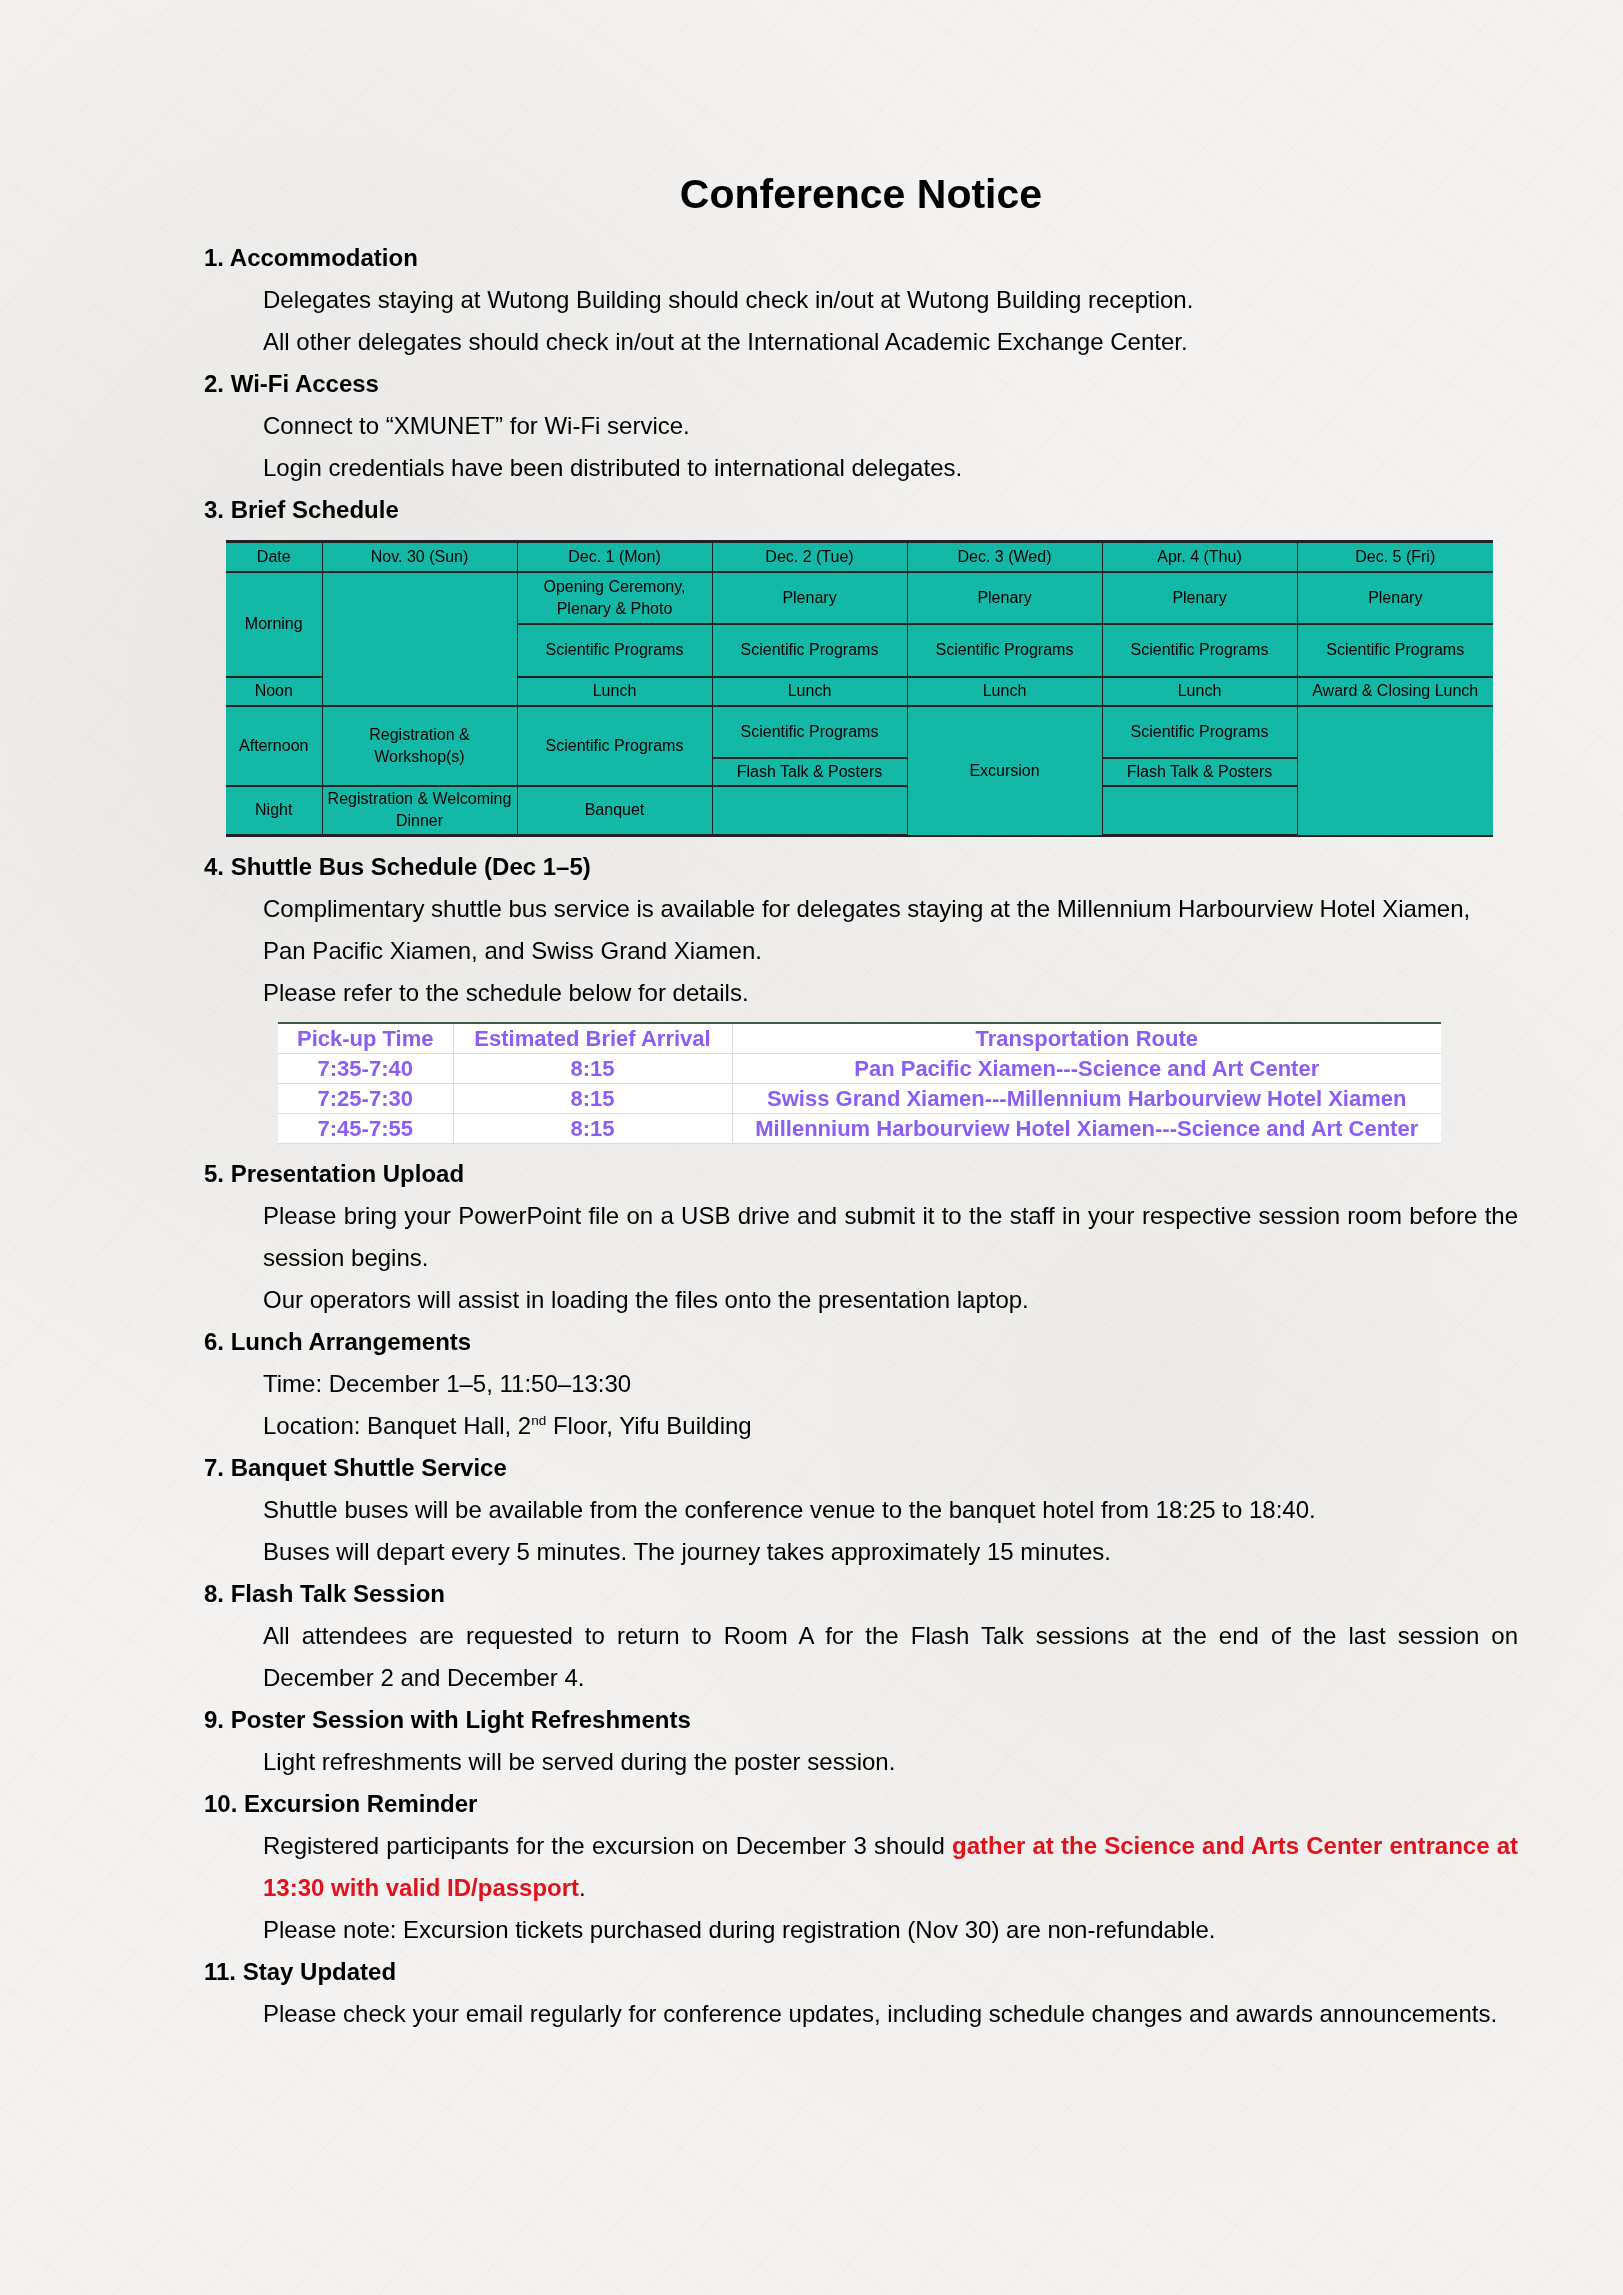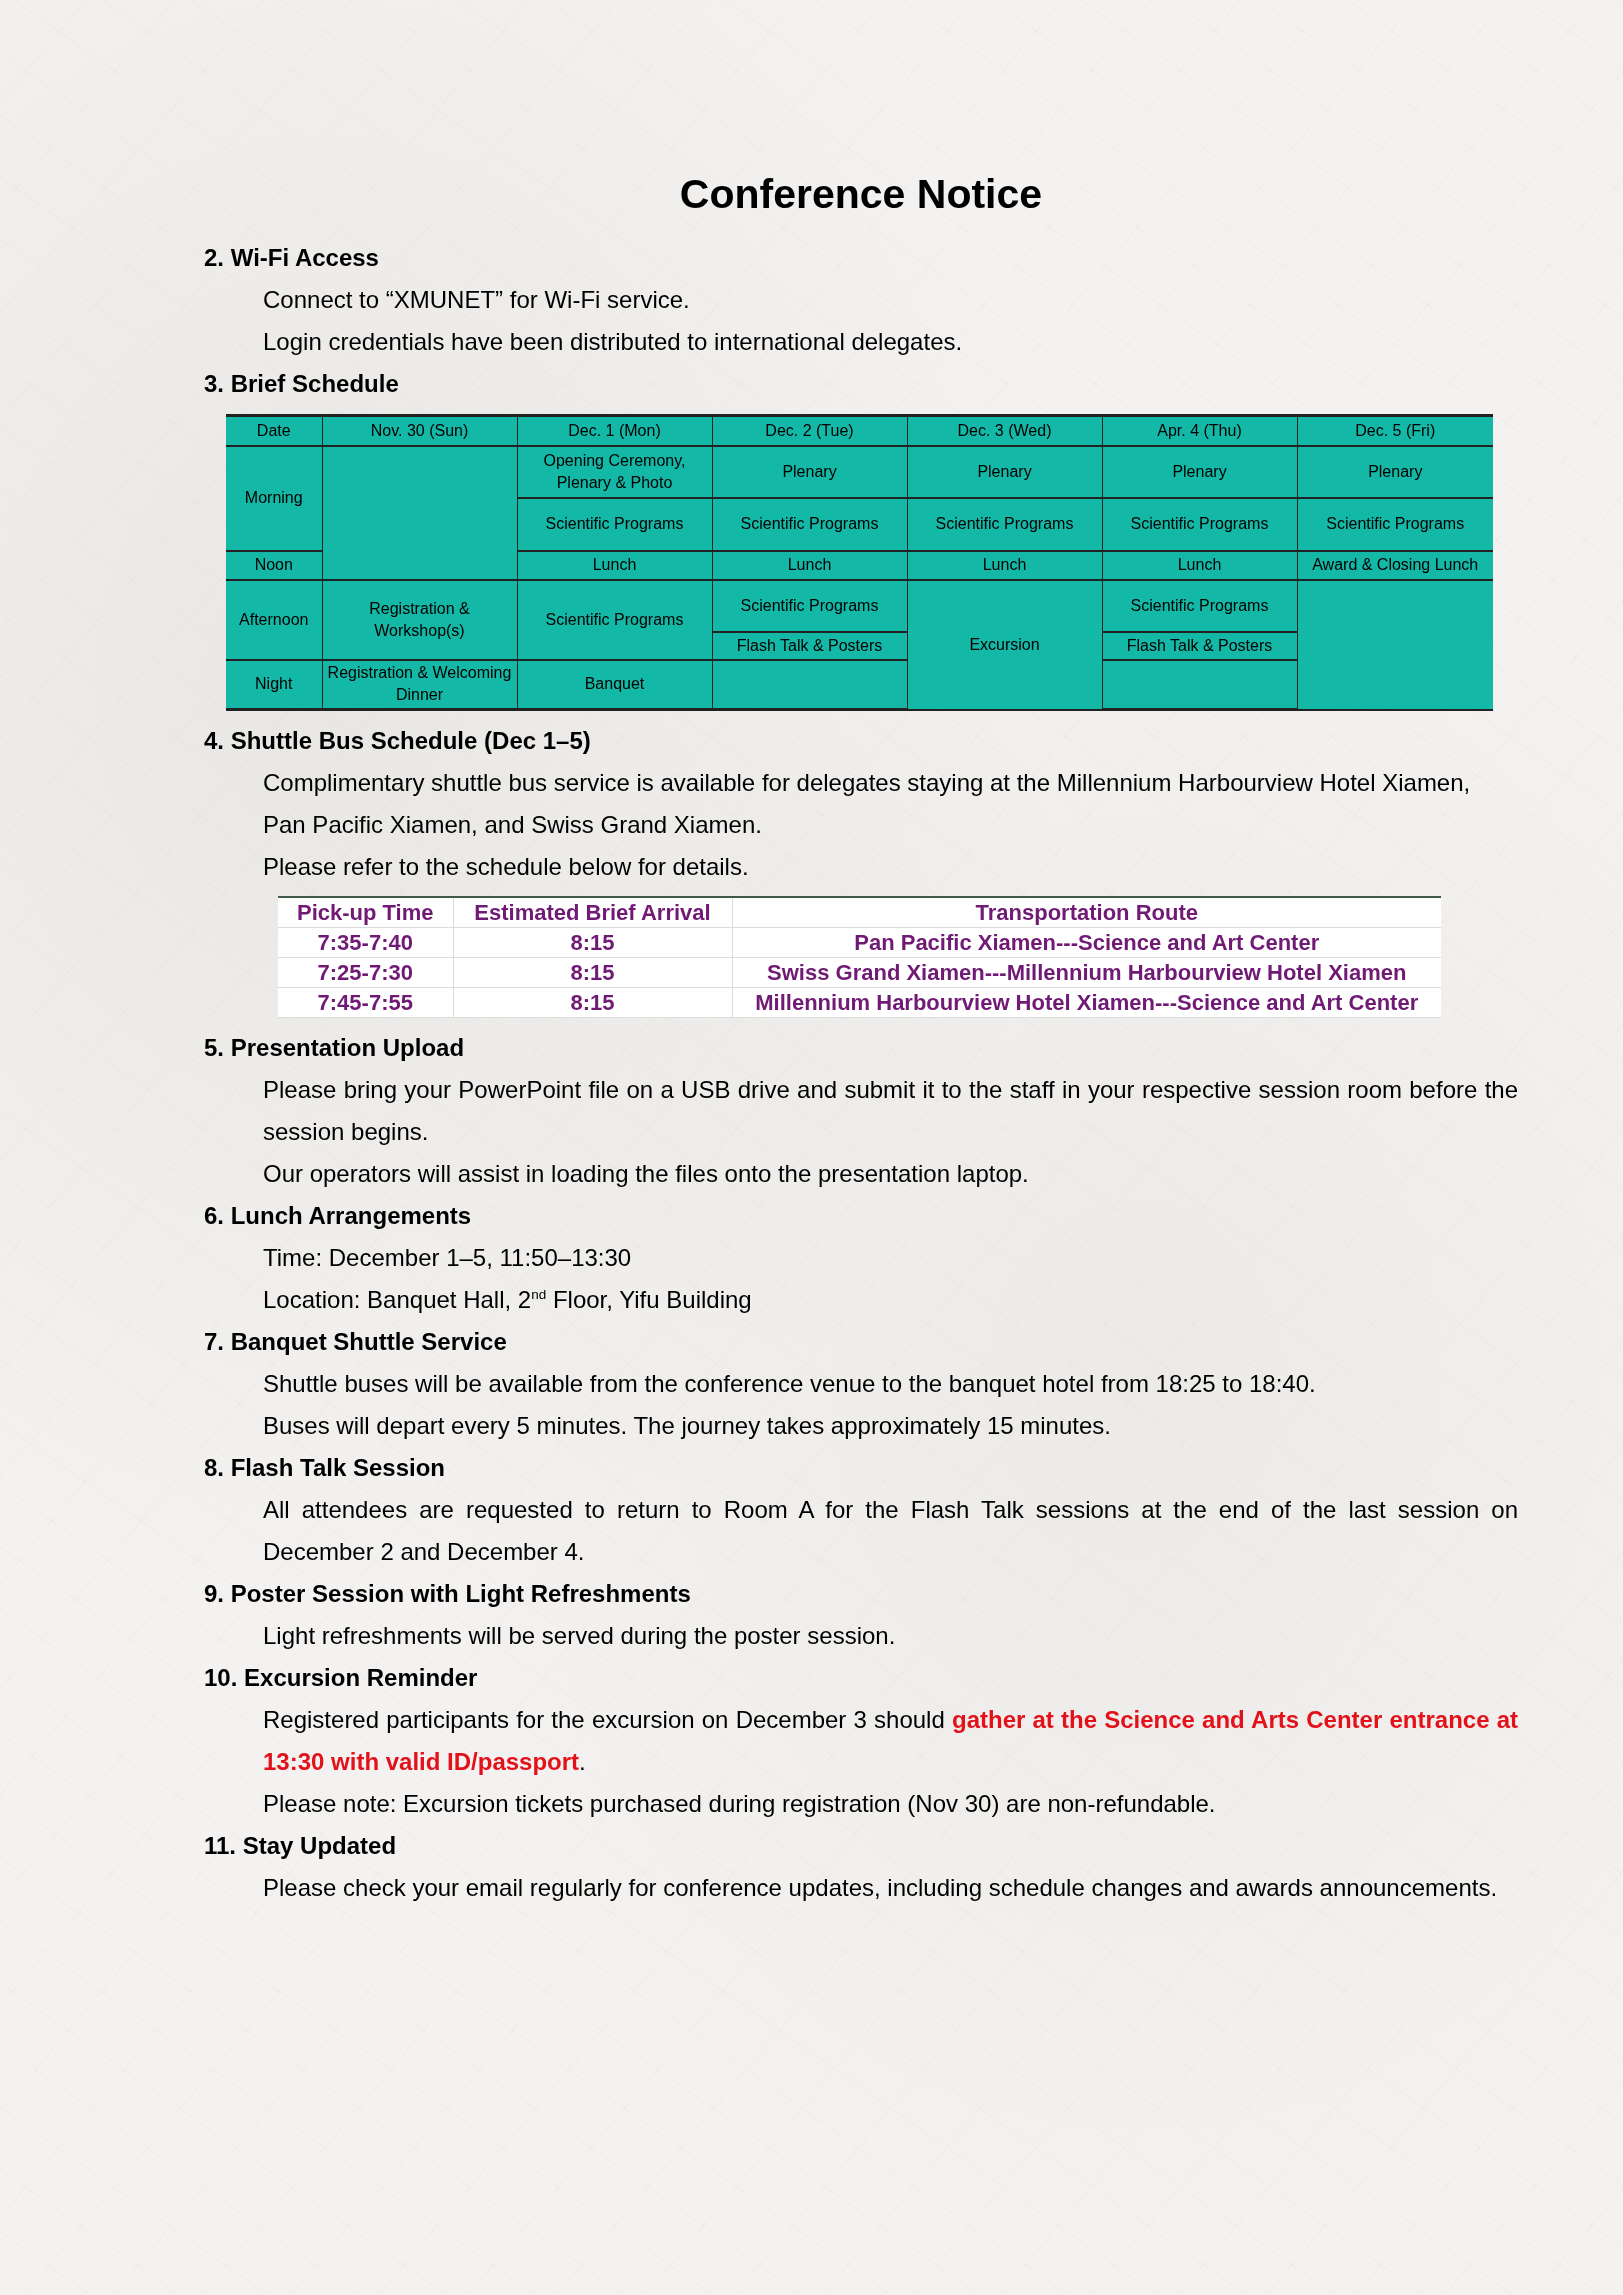--- a/index.html
+++ b/index.html
@@ -81,21 +81,21 @@
 
   
   .shuttle-wrap { margin: 8.5px 0 8.5px 74px; width: 1163px; }
   table.shuttle {
     border-collapse: collapse;
     width: 1163px;
     background: #ffffff;
     font-size: 22px;
     font-family: "Liberation Sans", sans-serif;
     font-weight: bold;
-    color: #701a75;
+    color: #8b5cf6;
     table-layout: fixed;
   }
   table.shuttle th, table.shuttle td {
     border-bottom: 1.7px solid #dcdcdc;
     border-right: 1.7px solid #dcdcdc;
     text-align: center;
     padding: 0;
     height: 29px;
     line-height: 29px;
   }
@@ -103,20 +103,25 @@
   table.shuttle th:last-child, table.shuttle td:last-child { border-right: none; }
   table.shuttle th { font-weight: bold; }
 </style>
 </head>
 <body>
 
 <div class="page">
 
   <h1 class="title">Conference Notice</h1>
 
+  <section>
+    <p class="sec-head">1. Accommodation</p>
+    <p class="para">Delegates staying at Wutong Building should check in/out at Wutong Building reception.</p>
+    <p class="para">All other delegates should check in/out at the International Academic Exchange Center.</p>
+  </section>
 
   <section>
     <p class="sec-head">2. Wi-Fi Access</p>
     <p class="para">Connect to “XMUNET” for Wi-Fi service.</p>
     <p class="para">Login credentials have been distributed to international delegates.</p>
   </section>
 
   <section>
     <p class="sec-head">3. Brief Schedule</p>
 

